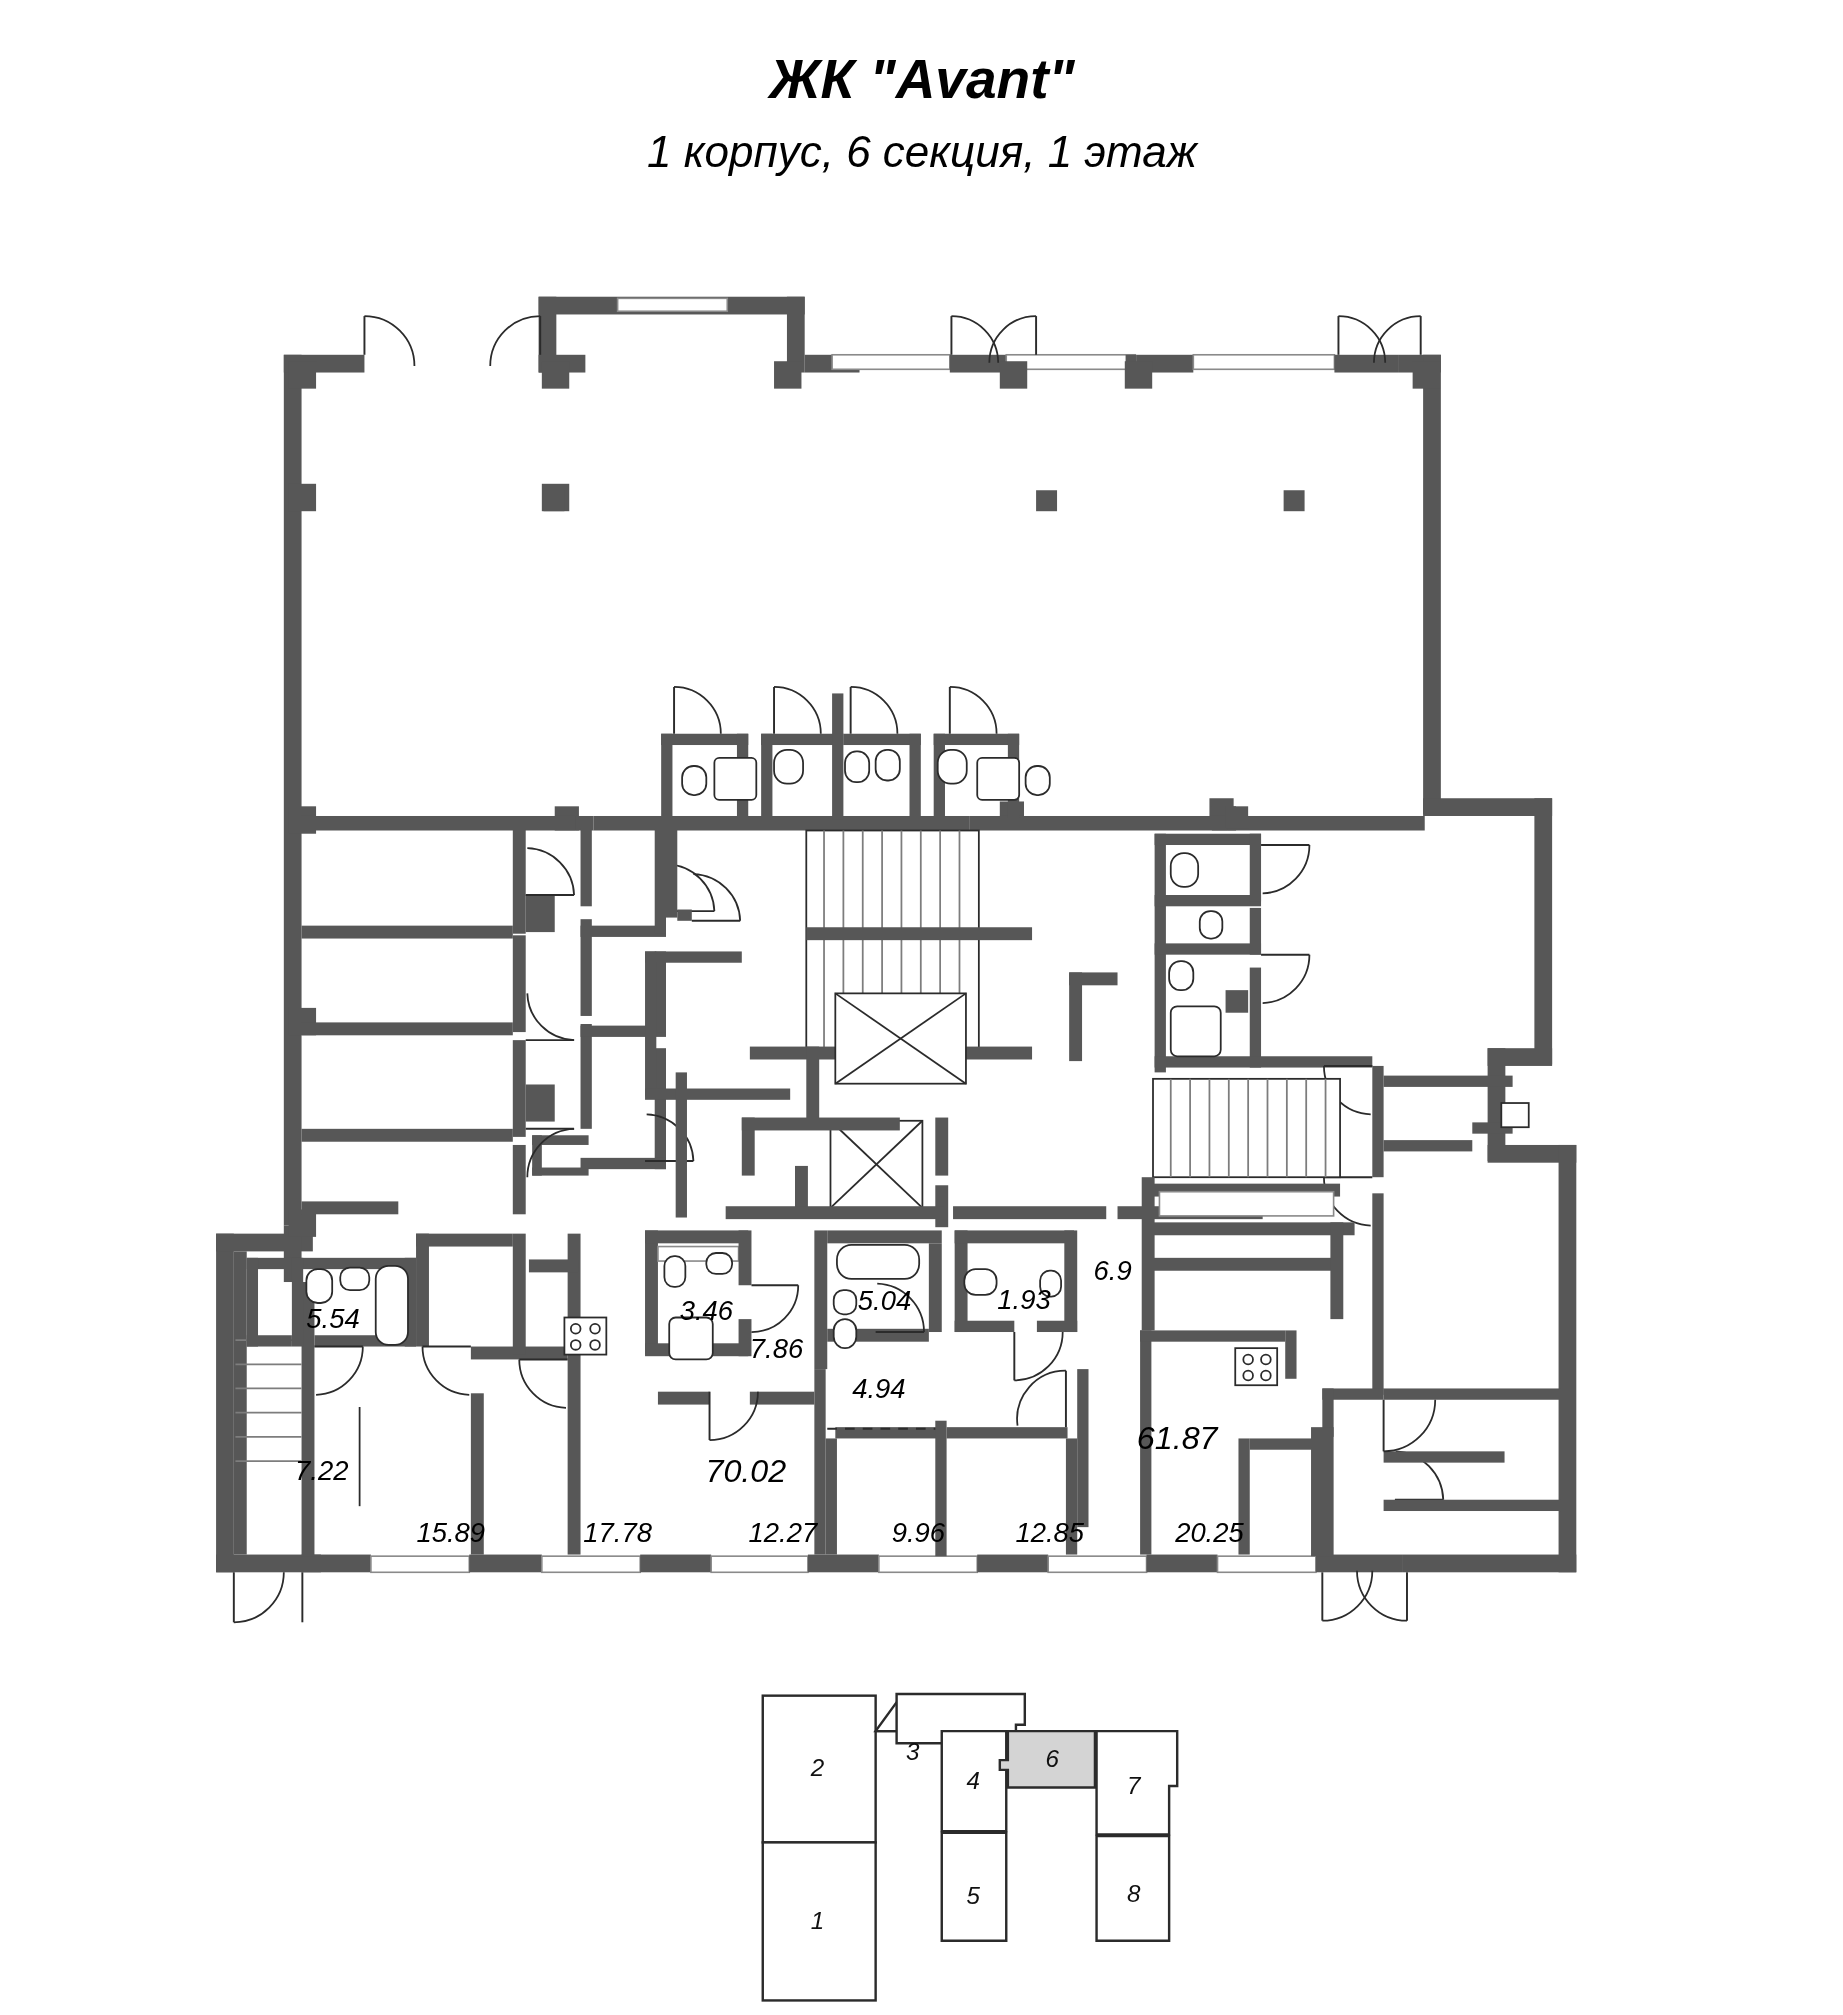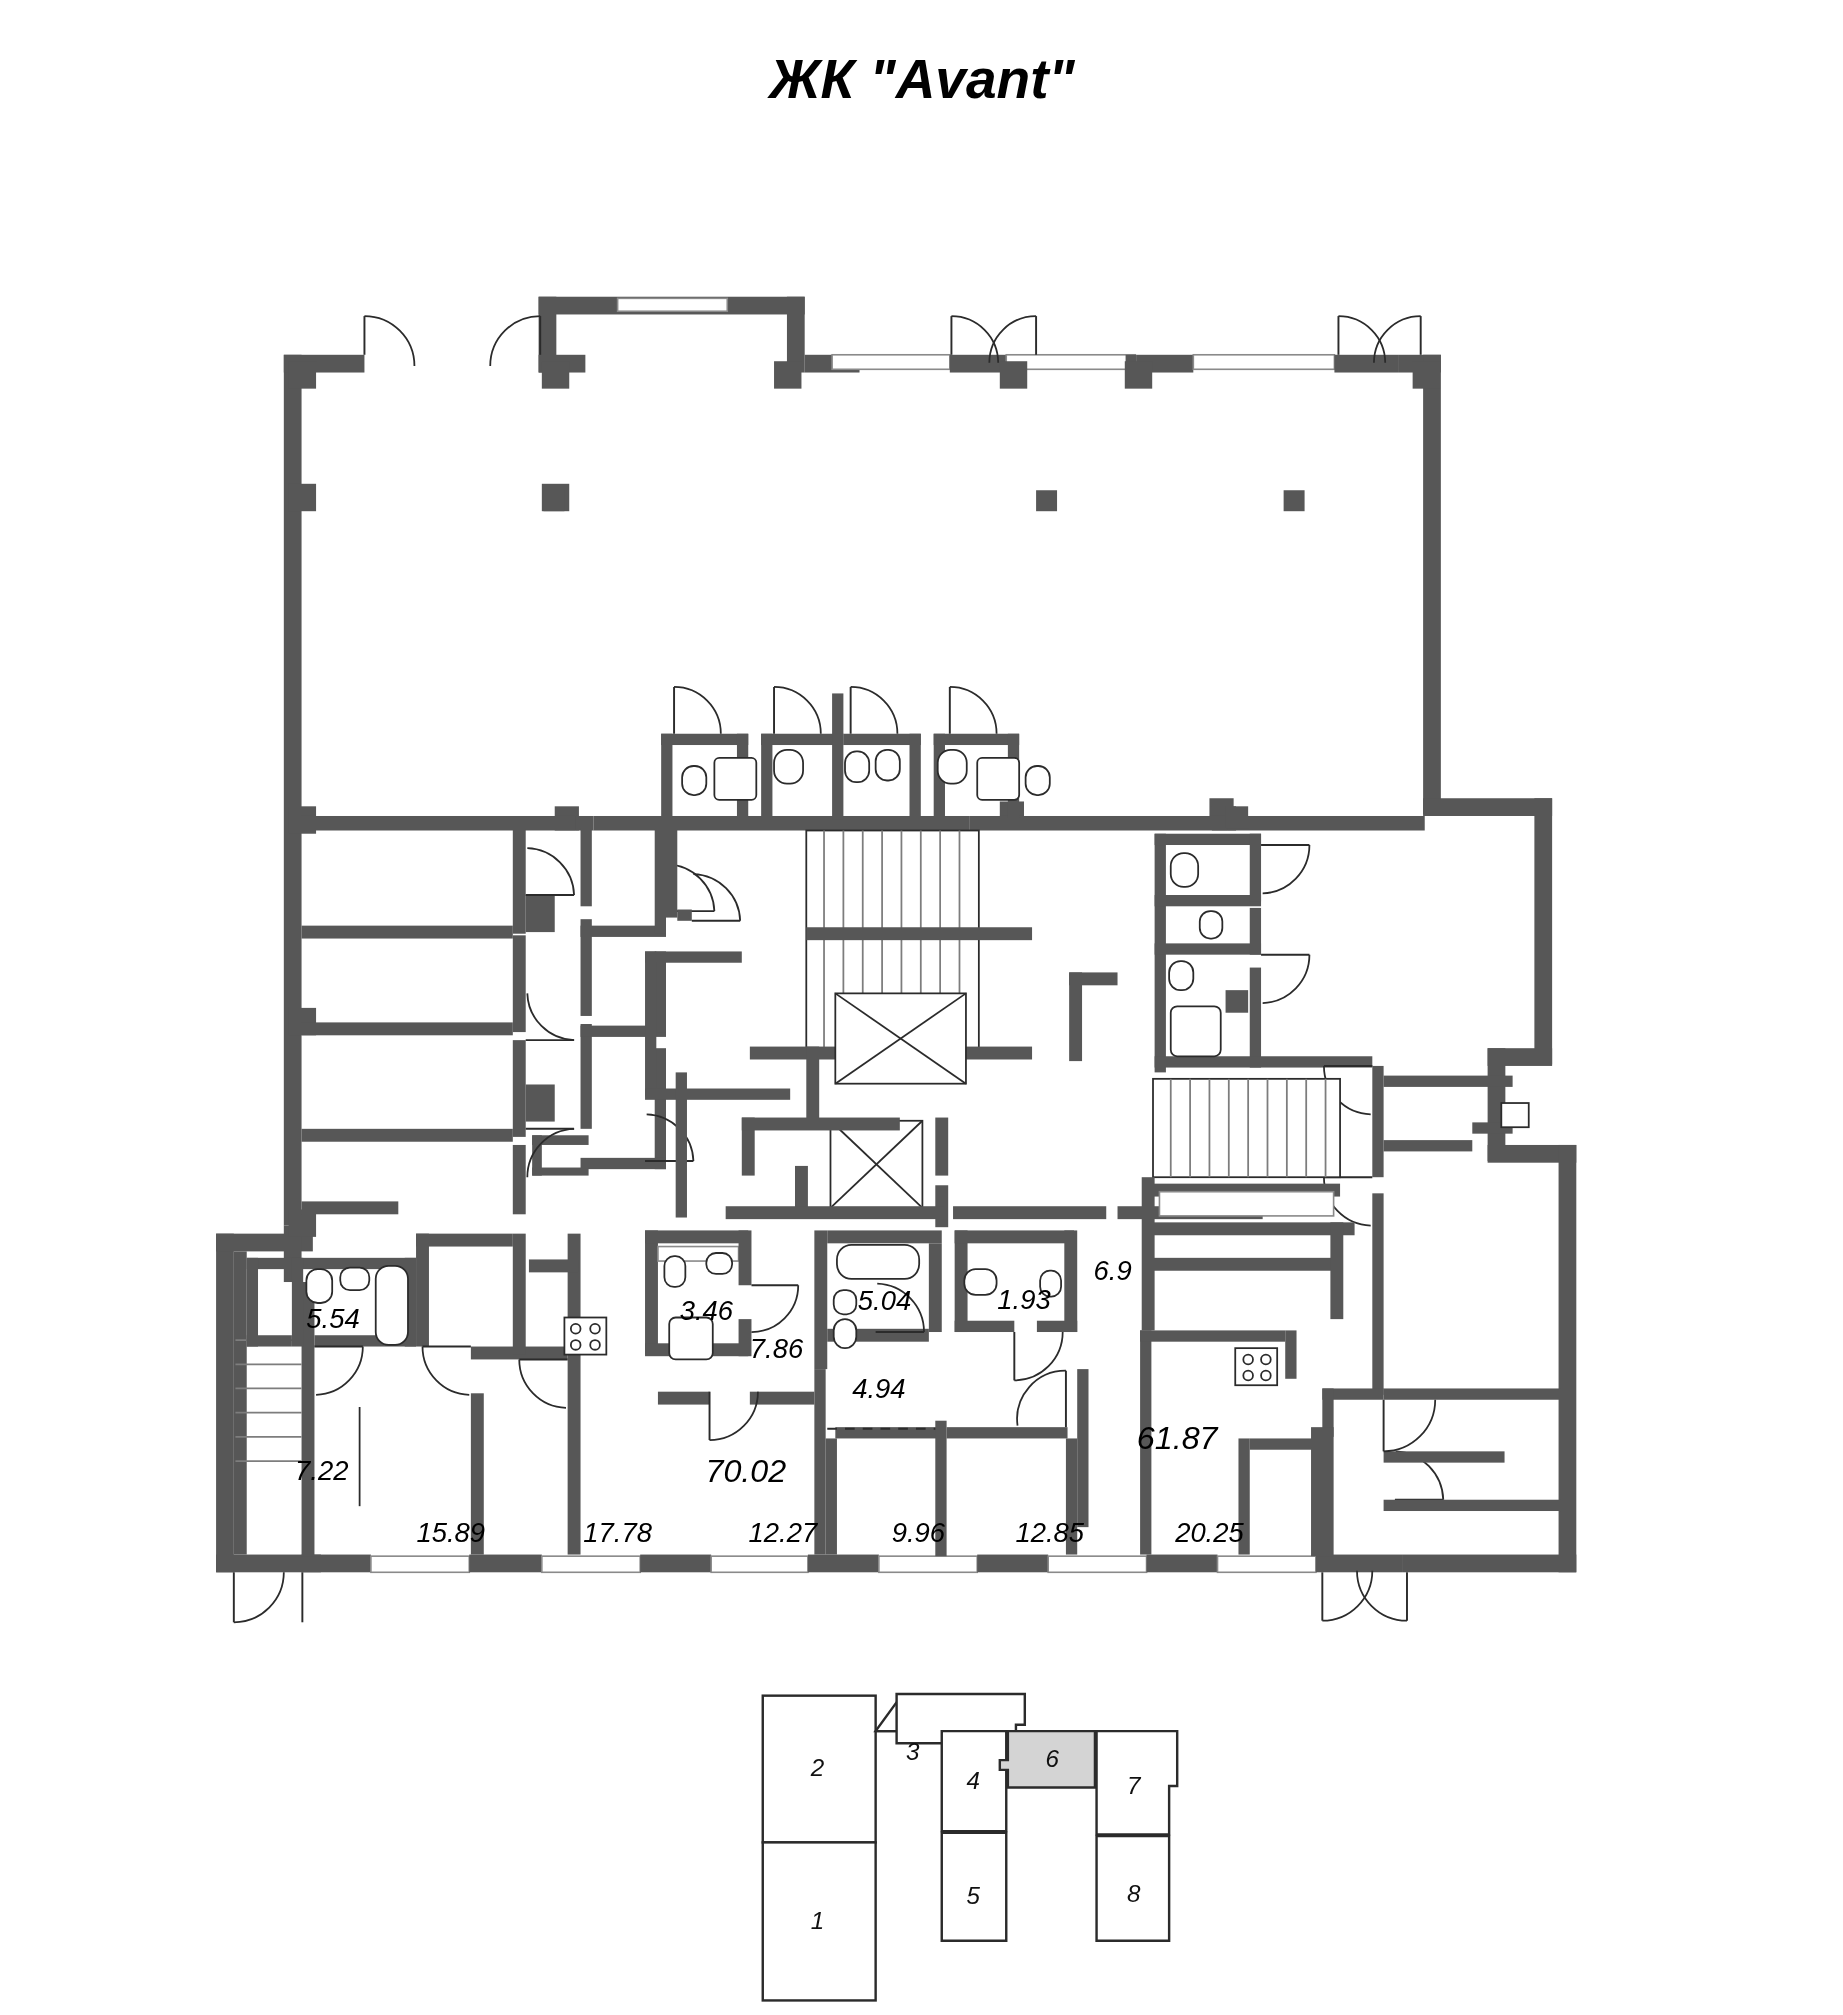--- a/index.html
+++ b/index.html
@@ -95,20 +95,21 @@
     dominant-baseline: middle;
   }
 </style>
 </head>
 <body>
 
 <div id="page">
 
   <div id="title-block">
     <div id="title-main">ЖК "Avant"</div>
+    <div id="title-sub">1 корпус, 6 секция, 1 этаж</div>
   </div>
 
   <div id="plan-wrap">
     <svg class="plan" width="1844" height="1661" viewBox="0 0 2287 2060" xmlns="http://www.w3.org/2000/svg">
 
       <g>
 
         <rect class="wall" x="352" y="440" width="22" height="1080"></rect>
 
         <rect class="wall" x="268" y="1530" width="22" height="420"></rect>

